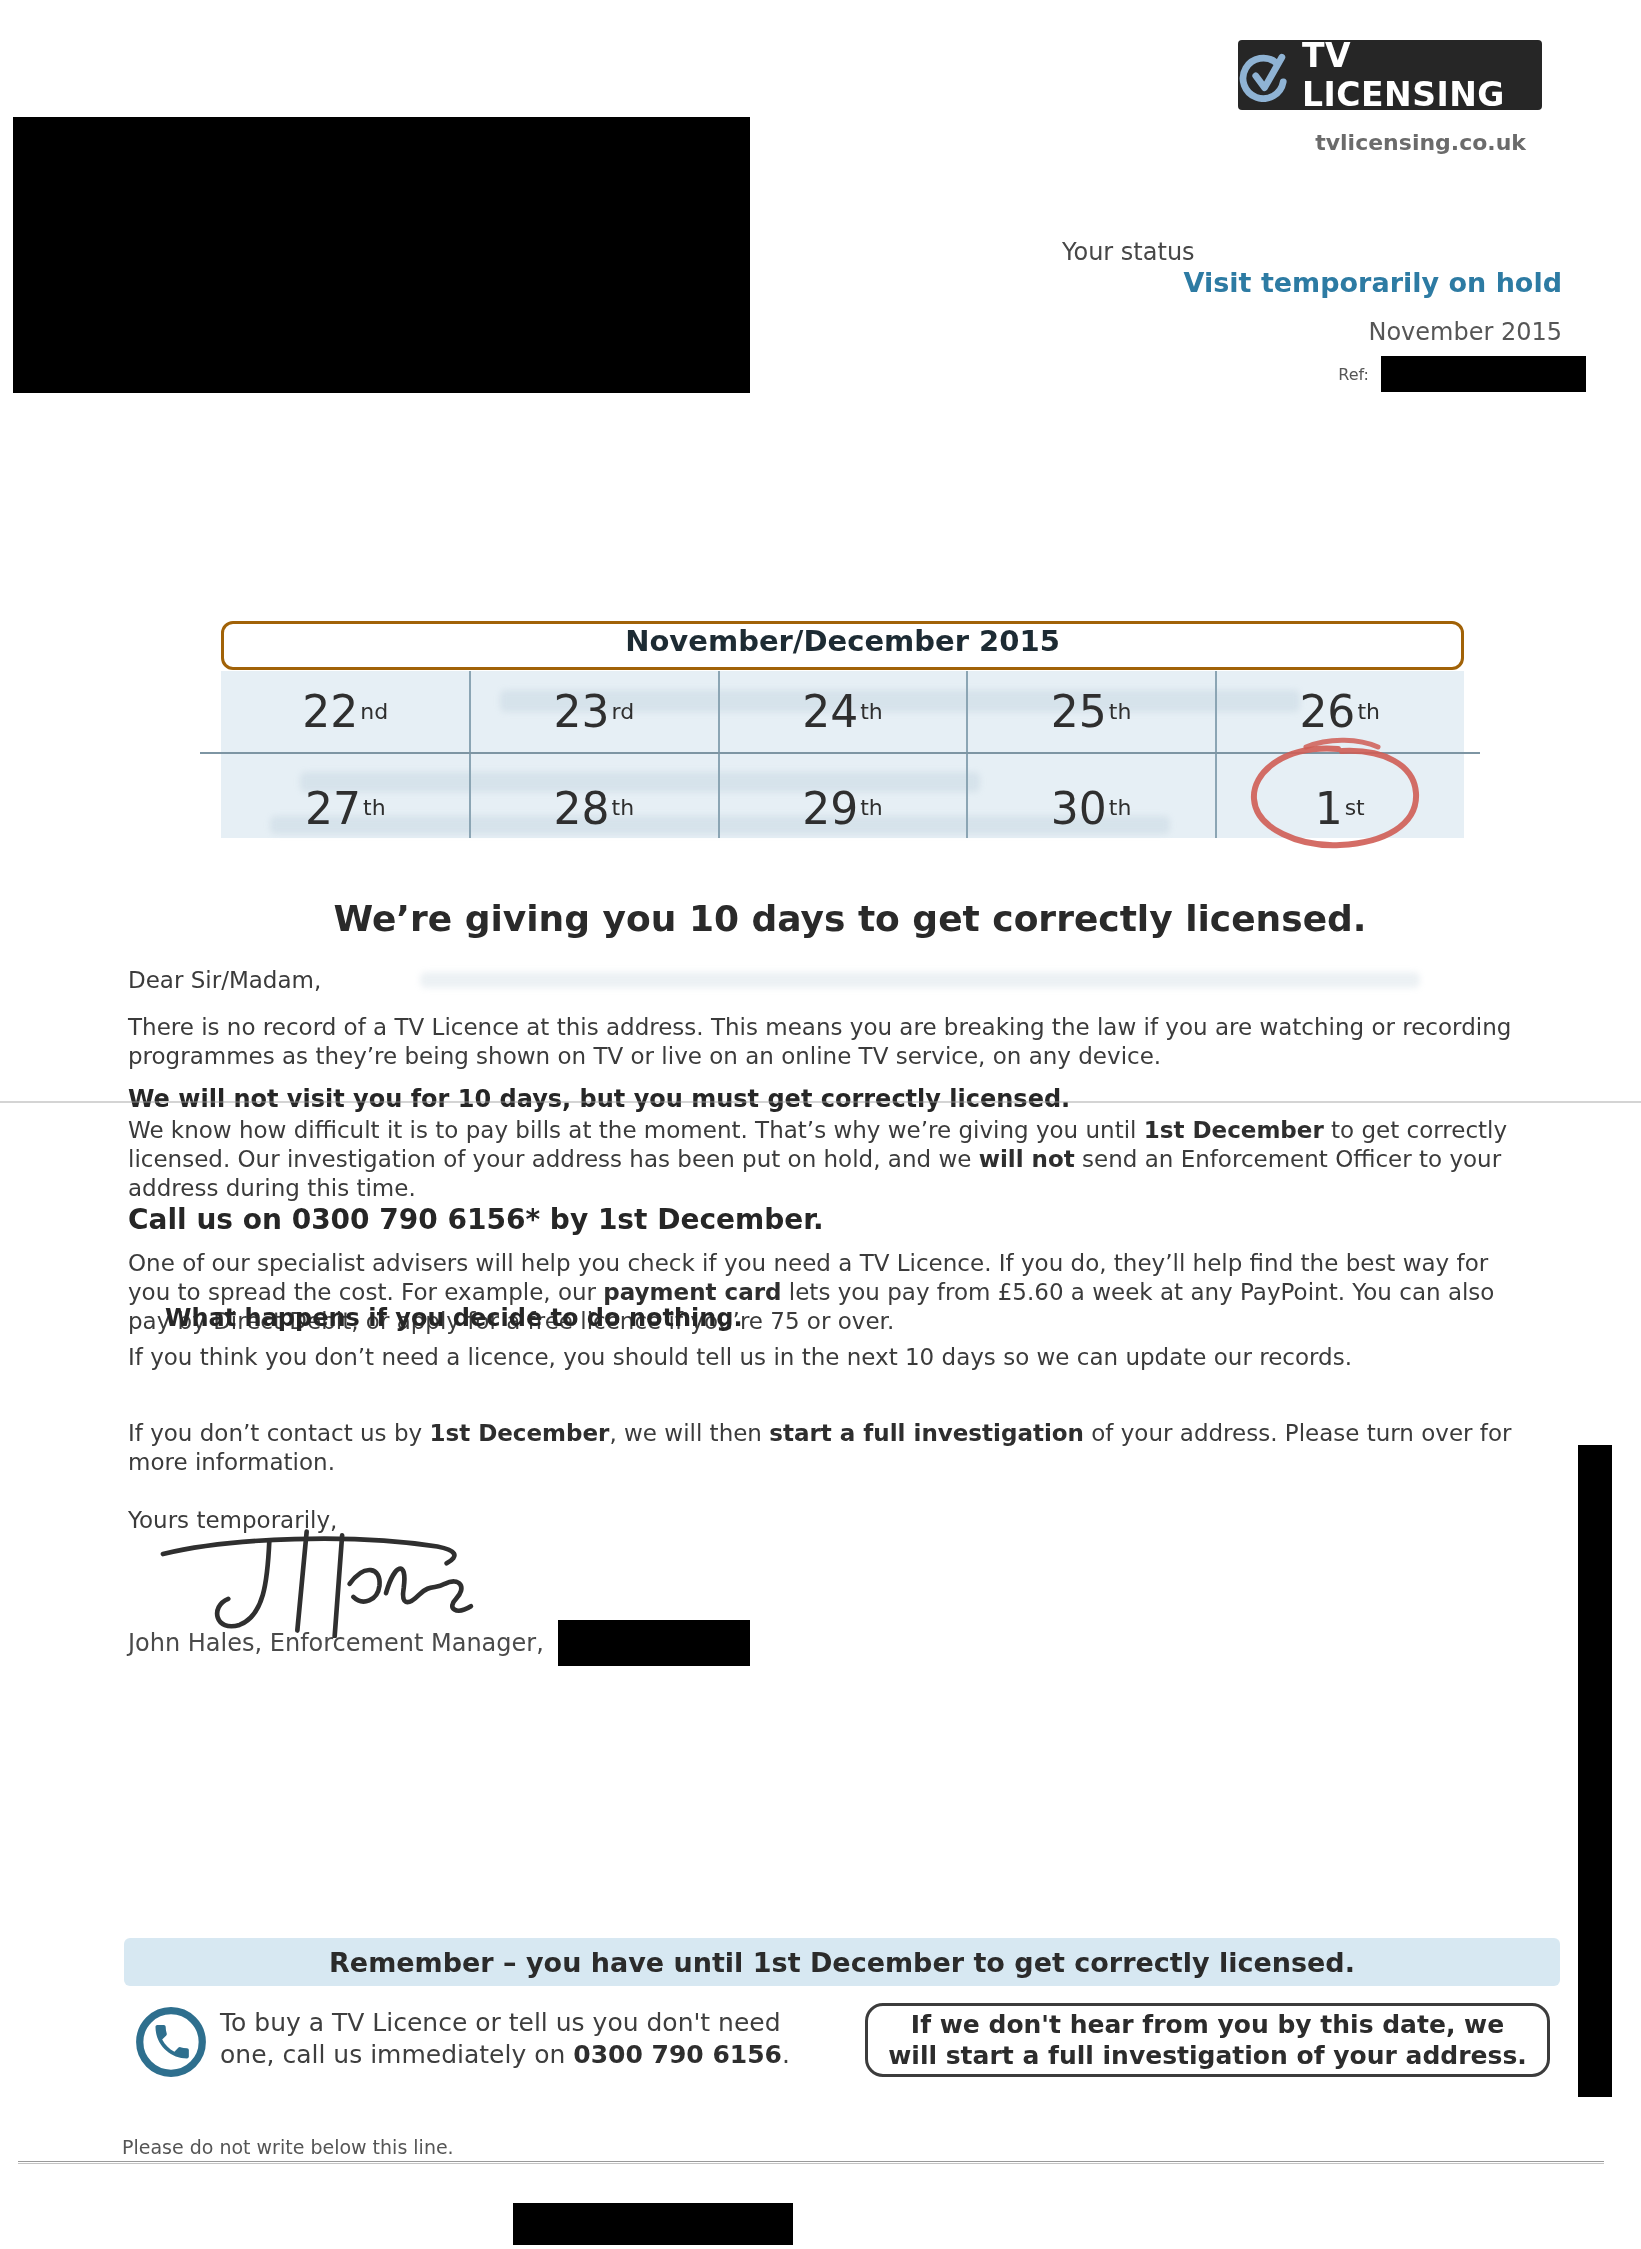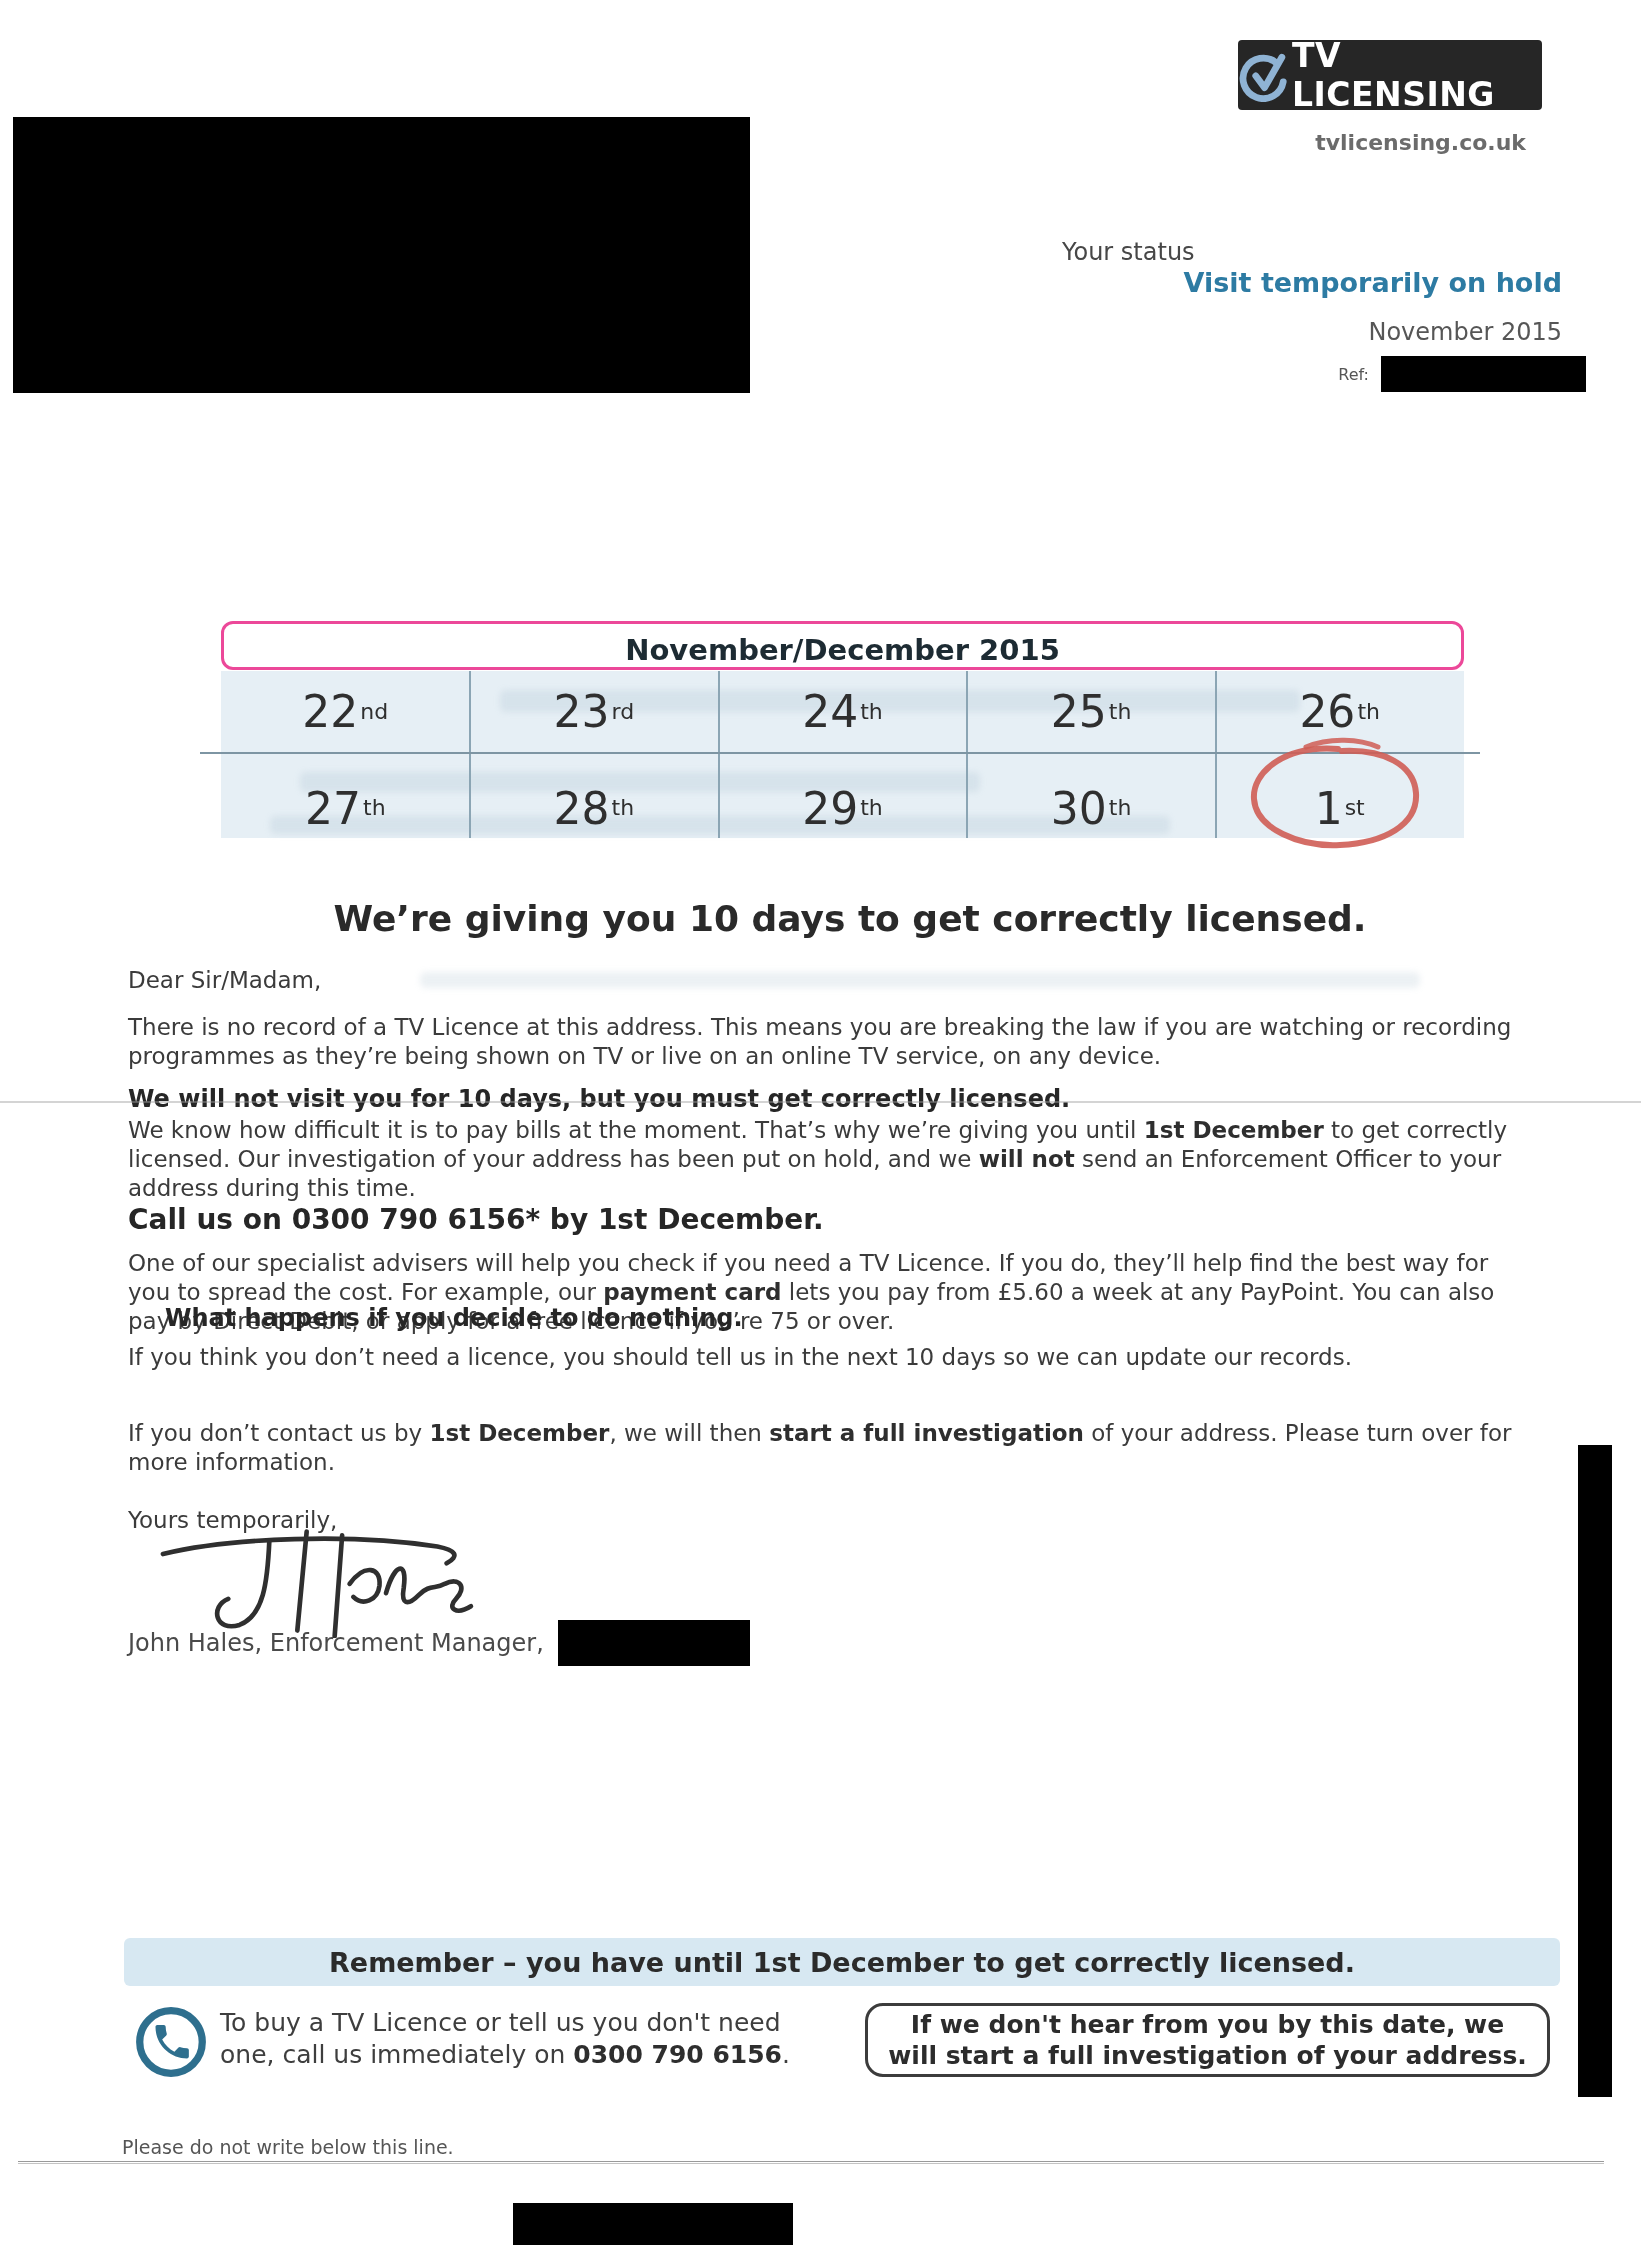--- a/index.html
+++ b/index.html
@@ -10,42 +10,42 @@
     font-family:"DejaVu Sans","Liberation Sans",sans-serif;
     color:#3b3b3b;
     overflow:hidden;
   }
   .abs{position:absolute;}
 
   
   .logo-box{
     left:1238px;top:40px;width:304px;height:70px;
     background:#262626;border-radius:4px;
-    display:flex;align-items:center;justify-content:center;
+    display:flex;align-items:center;justify-content:center;gap:10px;
   }
   .logo-text{color:#ffffff;font-weight:bold;font-size:33px;letter-spacing:0.5px;}
   .website{
     left:1238px;top:130px;width:288px;
     text-align:right;font-size:22px;font-weight:bold;color:#6b6b6b;
   }
   .redact{background:#000000;}
   .redact-top{left:13px;top:117px;width:737px;height:276px;}
 
   .status-label{right:79px;top:238px;font-size:24px;color:#474747;text-align:left;width:500px;}
   .status-value{right:79px;top:267px;font-size:27px;font-weight:bold;color:#2d7ba3;text-align:right;width:700px;}
   .status-date{right:79px;top:318px;font-size:24px;color:#565656;text-align:right;width:500px;}
   .ref-row{right:55px;top:356px;display:flex;align-items:center;gap:12px;}
   .ref-label{font-size:16px;color:#565656;}
   .ref-redact{width:205px;height:36px;}
 
   
   .cal-header{
     left:221px;top:621px;width:1243px;height:49px;
-    background:#ffffff;border:3px solid #ec4899;border-radius:12px;
-    display:flex;align-items:flex-end;justify-content:center;
+    background:#ffffff;border:3px solid #a16207;border-radius:12px;
+    display:flex;align-items:flex-start;justify-content:center;
     z-index:3;box-sizing:border-box;
   }
   .cal-title{font-size:29px;font-weight:bold;color:#1d2b33;}
   .cal-table{
     left:221px;top:671px;width:1243px;height:167px;
     background:#e6eff5;z-index:1;
   }
   .cal-vline{top:671px;width:2px;height:167px;background:#8ba5b4;z-index:2;}
   .cal-hline{left:200px;top:752px;width:1280px;height:2px;background:#7d95a3;z-index:2;}
   .cal-row{position:absolute;left:221px;width:1243px;display:flex;z-index:2;}

